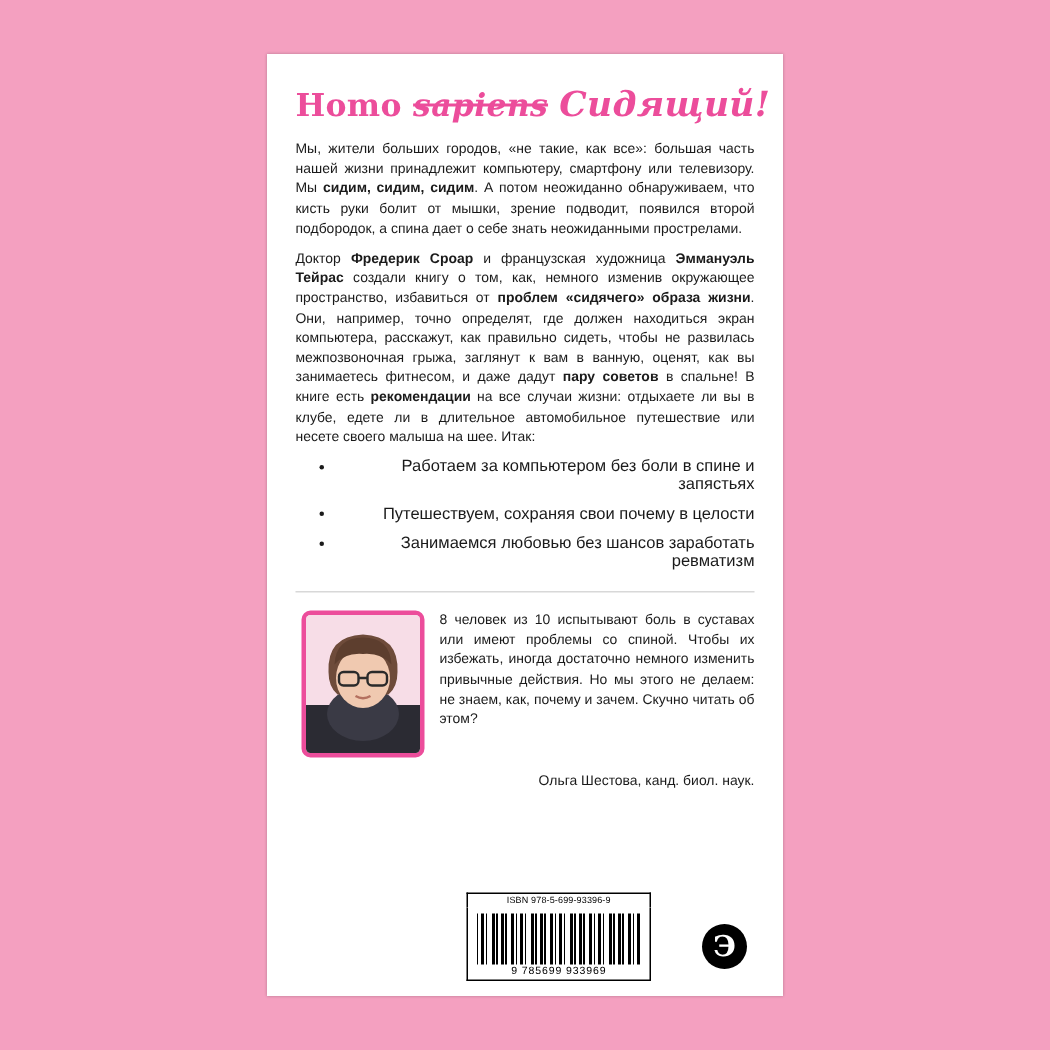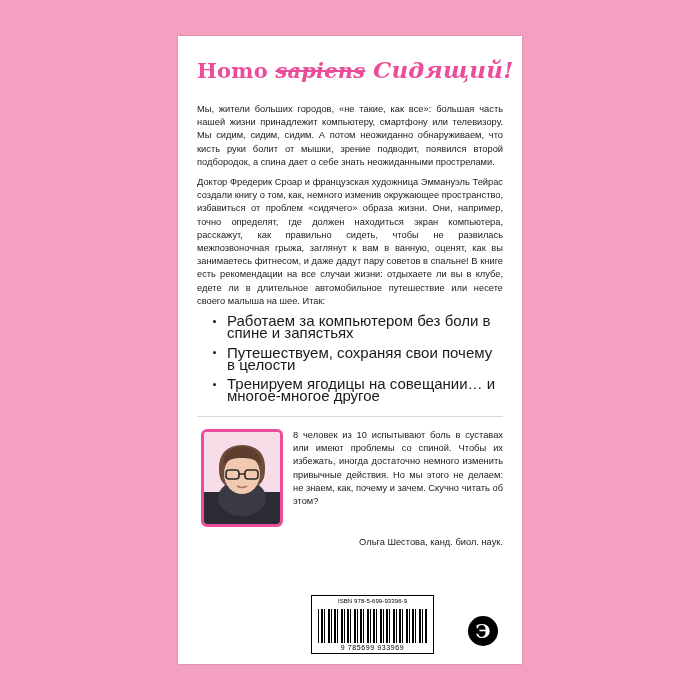--- a/index.html
+++ b/index.html
@@ -29,21 +29,21 @@
     width: 306px;
   }
   .title {
     font-family: "DejaVu Serif", serif;
     font-size: 21px;
     font-weight: bold;
     color: #ec4d9b;
     text-align: left;
     letter-spacing: 0.2px;
     white-space: nowrap;
-    margin-bottom: 20px;
+    margin-bottom: 10px;
   }
   .title .strike {
     text-decoration: line-through;
     text-decoration-thickness: 2px;
     font-style: italic;
   }
   .title .cursive {
     font-style: italic;
     font-size: 23px;
   }
@@ -51,34 +51,35 @@
     font-family: "Liberation Sans", sans-serif;
     font-size: 9.3px;
     line-height: 13.2px;
     color: #1a1a1a;
     text-align: justify;
   }
   .body-text p {
     margin: 0 0 7px 0;
   }
   .body-text b {
-    font-weight: normal;
+    font-weight: bold;
   }
   .bullets {
     margin: 6px 0 0 0;
     padding: 0;
     list-style: none;
   }
   .bullets li {
     position: relative;
     padding-left: 30px;
     margin-bottom: 7.5px;
-    font-size: 15px;
+    font-size: 11px;
     line-height: 12px;
     color: #1a1a1a;
+    text-align: right;
   }
   .bullets li:before {
     content: "";
     position: absolute;
     left: 16px;
     top: 4.5px;
     width: 3px;
     height: 3px;
     border-radius: 50%;
     background: #1a1a1a;
@@ -191,21 +192,21 @@
     </div>
 
     <div class="body-text">
       <p>Мы, жители больших городов, «не такие, как все»: большая часть нашей жизни принадлежит компьютеру, смартфону или телевизору. Мы <b>сидим, сидим, сидим</b>. А потом неожиданно обнаруживаем, что кисть руки болит от мышки, зрение подводит, появился второй подбородок, а спина дает о себе знать неожиданными прострелами.</p>
       <p>Доктор <b>Фредерик Сроар</b> и французская художница <b>Эммануэль Тейрас</b> создали книгу о том, как, немного изменив окружающее пространство, избавиться от <b>проблем «сидячего» образа жизни</b>. Они, например, точно определят, где должен находиться экран компьютера, расскажут, как правильно сидеть, чтобы не развилась межпозвоночная грыжа, заглянут к вам в ванную, оценят, как вы занимаетесь фитнесом, и даже дадут <b>пару советов</b> в спальне! В книге есть <b>рекомендации</b> на все случаи жизни: отдыхаете ли вы в клубе, едете ли в длительное автомобильное путешествие или несете своего малыша на шее. Итак:</p>
     </div>
 
     <ul class="bullets">
       <li>Работаем за компьютером без боли в спине и запястьях</li>
       <li>Путешествуем, сохраняя свои почему в целости</li>
-      <li>Тренируем ягодицы на совещании… и многое-многое другое</li>
+      <li>Занимаемся любовью без шансов заработать ревматизм</li>
     </ul>
 
     <hr class="divider">
 
     <div class="review">
       <div class="portrait">
         <svg width="76" height="92" viewBox="0 0 76 92">
           <rect x="0" y="0" width="76" height="92" fill="#f7dde7"></rect>
           <rect x="0" y="60" width="76" height="32" fill="#2b2b33"></rect>
           <ellipse cx="38" cy="66" rx="24" ry="18" fill="#3a3a45"></ellipse>

